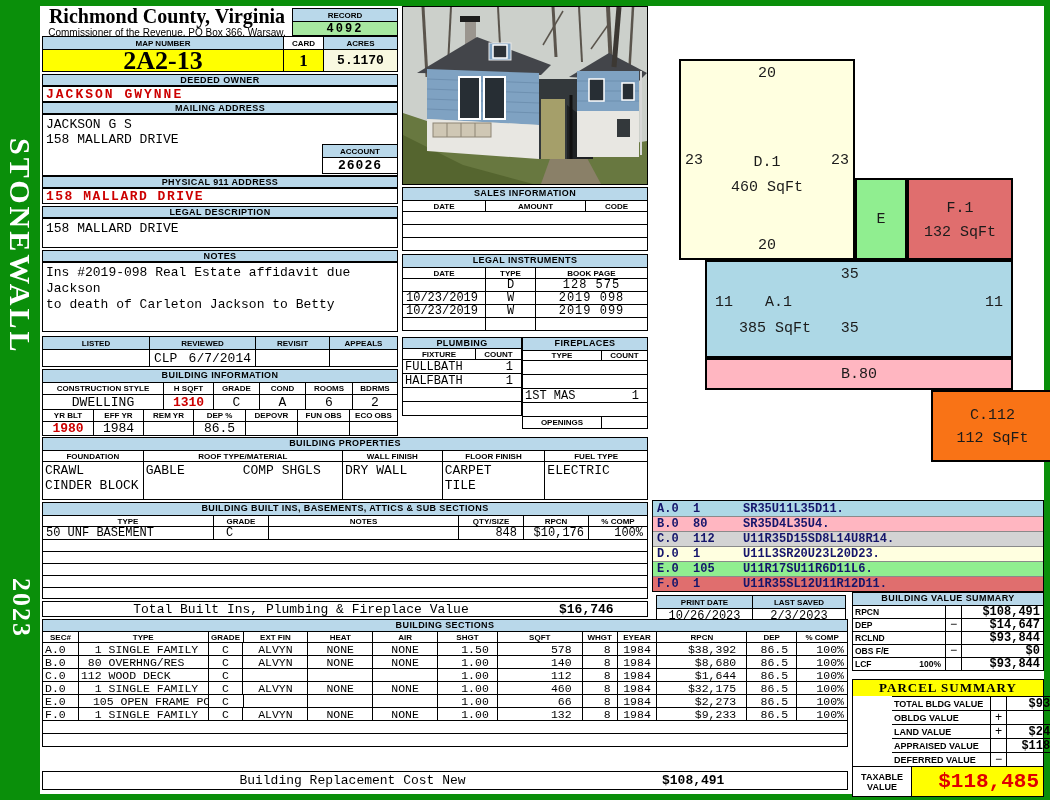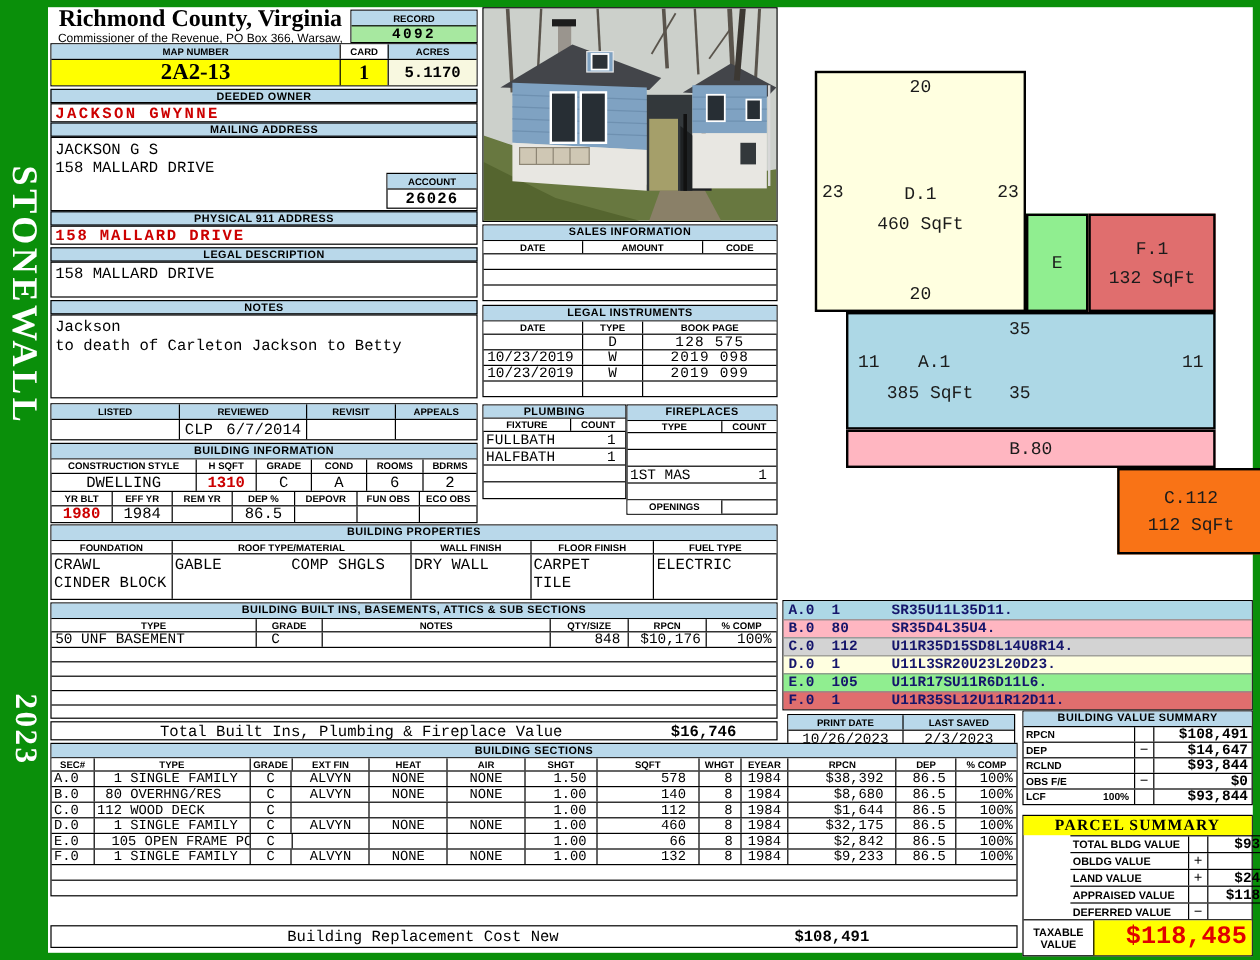--- a/index.html
+++ b/index.html
@@ -55,21 +55,21 @@
       <div class="tr dr mono" style="height:14px;background:#a7e8a0;justify-content:center;font-size:12px;font-weight:bold;letter-spacing:2px">4092</div>
     </div>
 
     <div class="tbl" style="left:2px;top:30px;width:356px;height:36px">
       <div class="tr" style="height:12px">
         <div class="td hcell" style="width:240px">MAP NUMBER</div>
         <div class="td wcell" style="width:40px">CARD</div>
         <div class="td hcell" style="width:74px">ACRES</div>
       </div>
       <div class="tr dr" style="height:22px">
-        <div class="td serif" style="width:240px;background:#ffff00;justify-content:center;font-size:19px;font-weight:bold">2A2-13</div>
+        <div class="td serif" style="width:240px;background:#ffff00;justify-content:center;font-size:26px;font-weight:bold">2A2-13</div>
         <div class="td serif" style="width:40px;background:#ffff00;justify-content:center;font-size:17px;font-weight:bold">1</div>
         <div class="td mono" style="width:74px;background:#f8f8e0;justify-content:center;font-size:13px;font-weight:bold">5.1170</div>
       </div>
     </div>
 
     <div class="bar abs" style="left:2px;top:68px;width:356px;height:12px">DEEDED OWNER</div>
     <div class="abs mono red" style="left:2px;top:80px;width:356px;height:16px;border:1px solid #000;font-size:13px;letter-spacing:2px;padding-left:3px;display:flex;align-items:center">JACKSON GWYNNE</div>
 
     <div class="bar abs" style="left:2px;top:96px;width:356px;height:12px">MAILING ADDRESS</div>
     <div class="abs val13" style="left:2px;top:108px;width:356px;height:62px;border:1px solid #000;padding:2px 0 0 3px">
@@ -83,20 +83,21 @@
     </div>
 
     <div class="bar abs" style="left:2px;top:170px;width:356px;height:12px">PHYSICAL 911 ADDRESS</div>
     <div class="abs mono red" style="left:2px;top:182px;width:356px;height:16px;border:1px solid #000;font-size:13px;letter-spacing:1.5px;padding-left:3px;display:flex;align-items:center">158 MALLARD DRIVE</div>
 
     <div class="bar abs" style="left:2px;top:200px;width:356px;height:12px">LEGAL DESCRIPTION</div>
     <div class="abs val13" style="left:2px;top:212px;width:356px;height:30px;border:1px solid #000;padding:2px 0 0 3px">158 MALLARD DRIVE</div>
 
     <div class="bar abs" style="left:2px;top:244px;width:356px;height:12px">NOTES</div>
     <div class="abs val13" style="left:2px;top:256px;width:356px;height:70px;border:1px solid #000;padding:2px 0 0 3px;line-height:16px">
+      <div>Ins #2019-098 Real Estate affidavit due</div>
       <div>Jackson</div>
       <div>to death of Carleton Jackson to Betty</div>
     </div>
 
     <div class="tbl" style="left:2px;top:330px;width:356px;height:31px">
       <div class="tr" style="height:12px">
         <div class="td hcell" style="width:106px">LISTED</div>
         <div class="td hcell" style="width:106px">REVIEWED</div>
         <div class="td hcell" style="width:74px">REVISIT</div>
         <div class="td hcell" style="width:68px">APPEALS</div>
@@ -593,21 +594,21 @@
             <div class="td" style="width:35px;padding-left:2px">E.0</div>
             <div class="td" style="width:130px;white-space:pre;padding-left:14px">105 OPEN FRAME PCH</div>
             <div class="td" style="width:35px;justify-content:center">C</div>
             <div class="td" style="width:65px;justify-content:center"></div>
             <div class="td" style="width:65px;justify-content:center"></div>
             <div class="td" style="width:65px;justify-content:center"></div>
             <div class="td" style="width:60px;justify-content:flex-end;padding-right:8px">1.00</div>
             <div class="td" style="width:85px;justify-content:flex-end;padding-right:10px">66</div>
             <div class="td" style="width:35px;justify-content:flex-end;padding-right:6px">8</div>
             <div class="td" style="width:40px;justify-content:center">1984</div>
-            <div class="td" style="width:90px;justify-content:flex-end;padding-right:10px">$2,842</div>
+            <div class="td" style="width:90px;justify-content:flex-end;padding-right:10px">$2,273</div>
             <div class="td" style="width:50px;justify-content:flex-end;padding-right:8px">86.5</div>
             <div class="td" style="width:51px;justify-content:flex-end;padding-right:3px">100%</div>
           </div>
 
           <div class="tr dr sec-row">
             <div class="td" style="width:35px;padding-left:2px">F.0</div>
             <div class="td" style="width:130px;white-space:pre;padding-left:2px">  1 SINGLE FAMILY</div>
             <div class="td" style="width:35px;justify-content:center">C</div>
             <div class="td" style="width:65px;justify-content:center">ALVYN</div>
             <div class="td" style="width:65px;justify-content:center">NONE</div>

